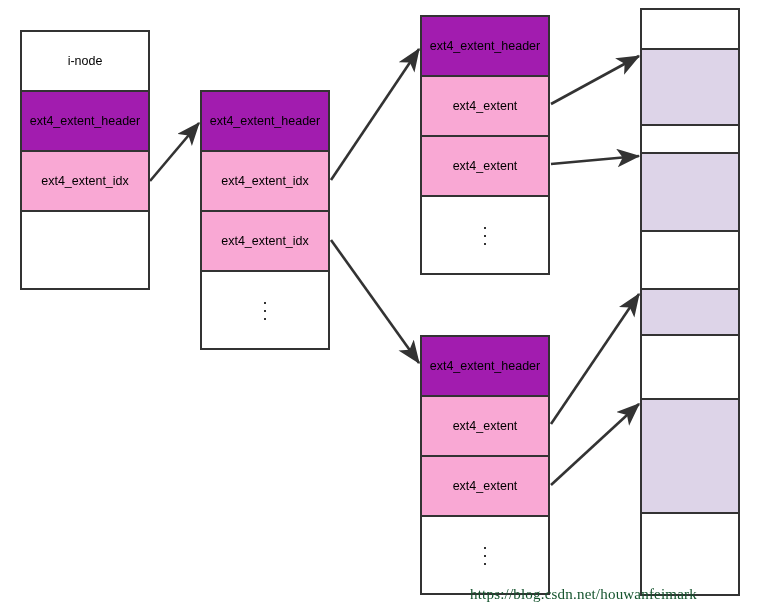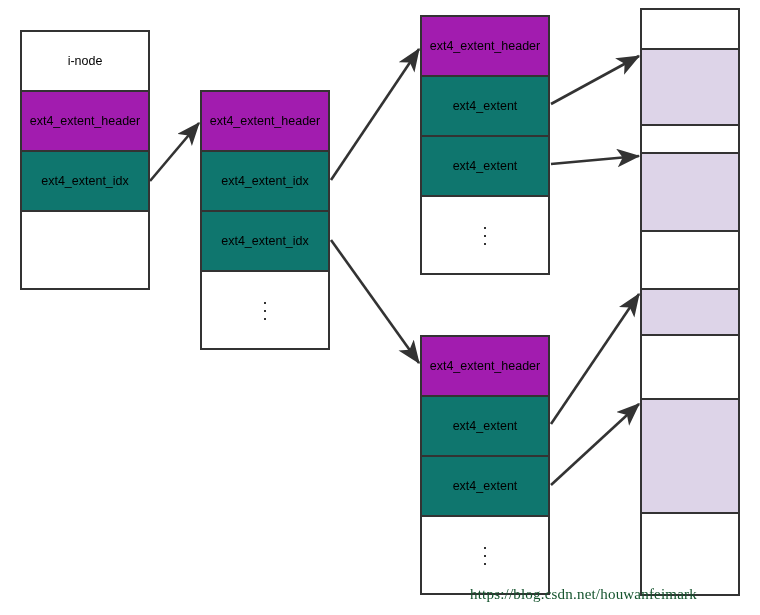--- a/index.html
+++ b/index.html
@@ -32,21 +32,21 @@
     color: #000000;
     border-bottom: 2px solid #333333;
     background: #ffffff;
     text-align: center;
     line-height: 1.2;
   }
   .cell.last {
     border-bottom: none;
   }
   .cell.green  { background: #a21caf; }
-  .cell.yellow { background: #0f766e; }
+  .cell.yellow { background: #f9a8d4; }
   .cell.blank  { background: #ffffff; }
   .vdots {
     display: flex;
     flex-direction: column;
     align-items: center;
     justify-content: center;
     gap: 6px;
     height: 100%;
     width: 100%;
     padding-top: 2px;

